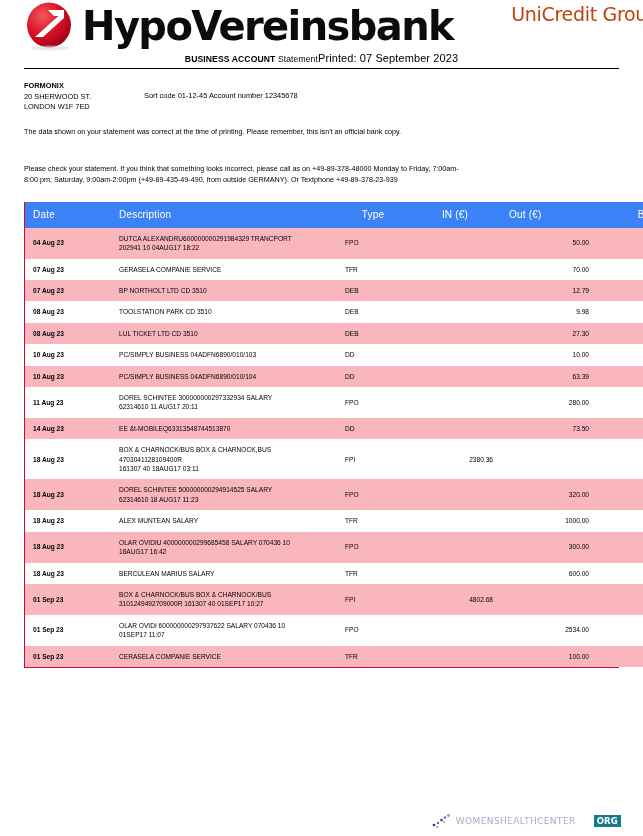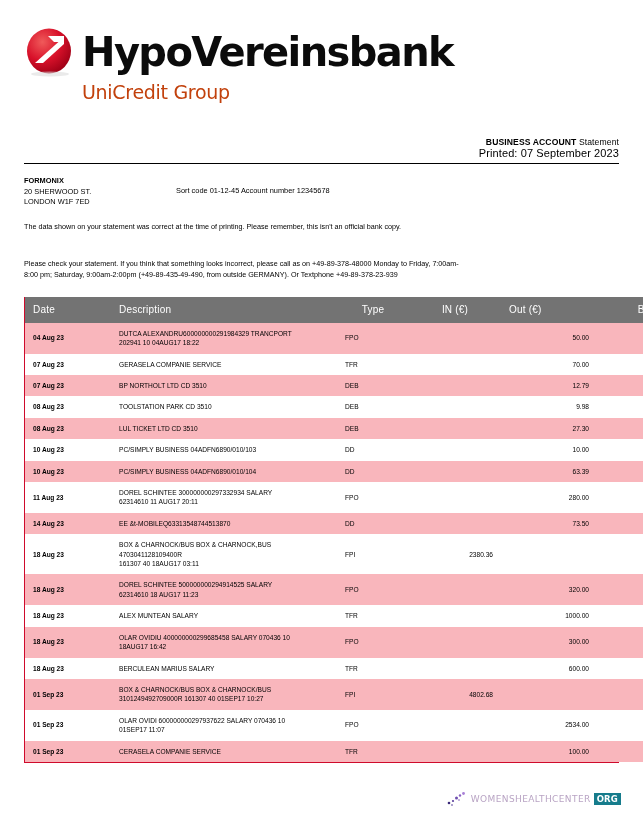--- a/index.html
+++ b/index.html
@@ -18,23 +18,22 @@
   .page {
     position: relative;
     width: 643px;
     height: 836px;
     box-sizing: border-box;
     padding: 0 24px;
   }
 
   
   .logo-block {
-    padding-top: 26px;
     display: flex;
-    flex-direction: column;
+    flex-direction: row;
   }
   .logo-row {
     display: flex;
     align-items: center;
     height: 52px;
   }
   .logo-mark {
     width: 52px;
     height: 50px;
     flex: 0 0 52px;
@@ -56,25 +55,23 @@
     color: #c2410c;
     margin-left: 58px;
     margin-top: 3px;
     letter-spacing: -0.3px;
     white-space: nowrap;
   }
 
   
   .title-row {
     display: flex;
-    justify-content: space-between;
+    justify-content: center;
     align-items: flex-end;
-    margin-top: 34px;
     font-size: 8.6px;
-    flex-direction: column;
   }
   .stmt-title {
     font-weight: bold;
     letter-spacing: 0.1px;
   }
   .stmt-title .thin { font-weight: normal; }
   .printed {
     font-size: 11px;
     letter-spacing: 0.1px;
   }
@@ -82,21 +79,20 @@
     border-bottom: 1.6px solid #000;
     margin-top: 4px;
   }
 
   
   .addr-row {
     display: flex;
     margin-top: 12px;
     font-size: 7.4px;
     line-height: 10.6px;
-    gap: 32px;
   }
   .addr-left {
     width: 120px;
     flex: 0 0 120px;
   }
   .addr-left .name { font-weight: bold; }
   .addr-right { flex: 1 1 auto; margin-top: 10px; }
 
   .note {
     font-size: 7.2px;
@@ -116,21 +112,21 @@
     border-left: 1.4px solid #cf0a2c;
     border-right: 1.4px solid #cf0a2c;
     border-bottom: 1.4px solid #cf0a2c;
   }
   table.stmt {
     width: 100%;
     border-collapse: collapse;
     table-layout: fixed;
   }
   table.stmt thead th {
-    background: #737373;
+    background: #3b82f6;
     color: #ffffff;
     font-size: 10px;
     font-weight: normal;
     height: 26px;
     padding: 0 8px;
     vertical-align: middle;
     letter-spacing: 0.2px;
   }
   th.c-date   { width: 70px;  text-align: left; }
   th.c-desc   { width: 210px; text-align: left; }
@@ -158,40 +154,40 @@
   td.d-in, td.d-out, td.d-bal {
     text-align: right;
     font-size: 7px;
     white-space: nowrap;
   }
 
   
   .watermark {
     position: absolute;
     right: 22px;
-    bottom: 28px;
+    bottom: 6px;
     display: flex;
     align-items: center;
     height: 18px;
   }
   .wm-dots { width: 22px; height: 16px; margin-right: 2px; position: relative; }
   .wm-text {
     font-family: "DejaVu Sans", sans-serif;
     font-size: 9px;
     letter-spacing: 0.4px;
     color: #b9a4c4;
   }
   .wm-badge {
     font-family: "DejaVu Sans", sans-serif;
     font-size: 8.5px;
     font-weight: bold;
     color: #ffffff;
     background: #167c8c;
     padding: 1px 3px;
-    margin-left: 3px;
+    margin-left: 18px;
     letter-spacing: 0.2px;
   }
 </style>
 </head>
 <body>
 
 <div class="page">
 
   <div class="logo-block">
     <div class="logo-row">

